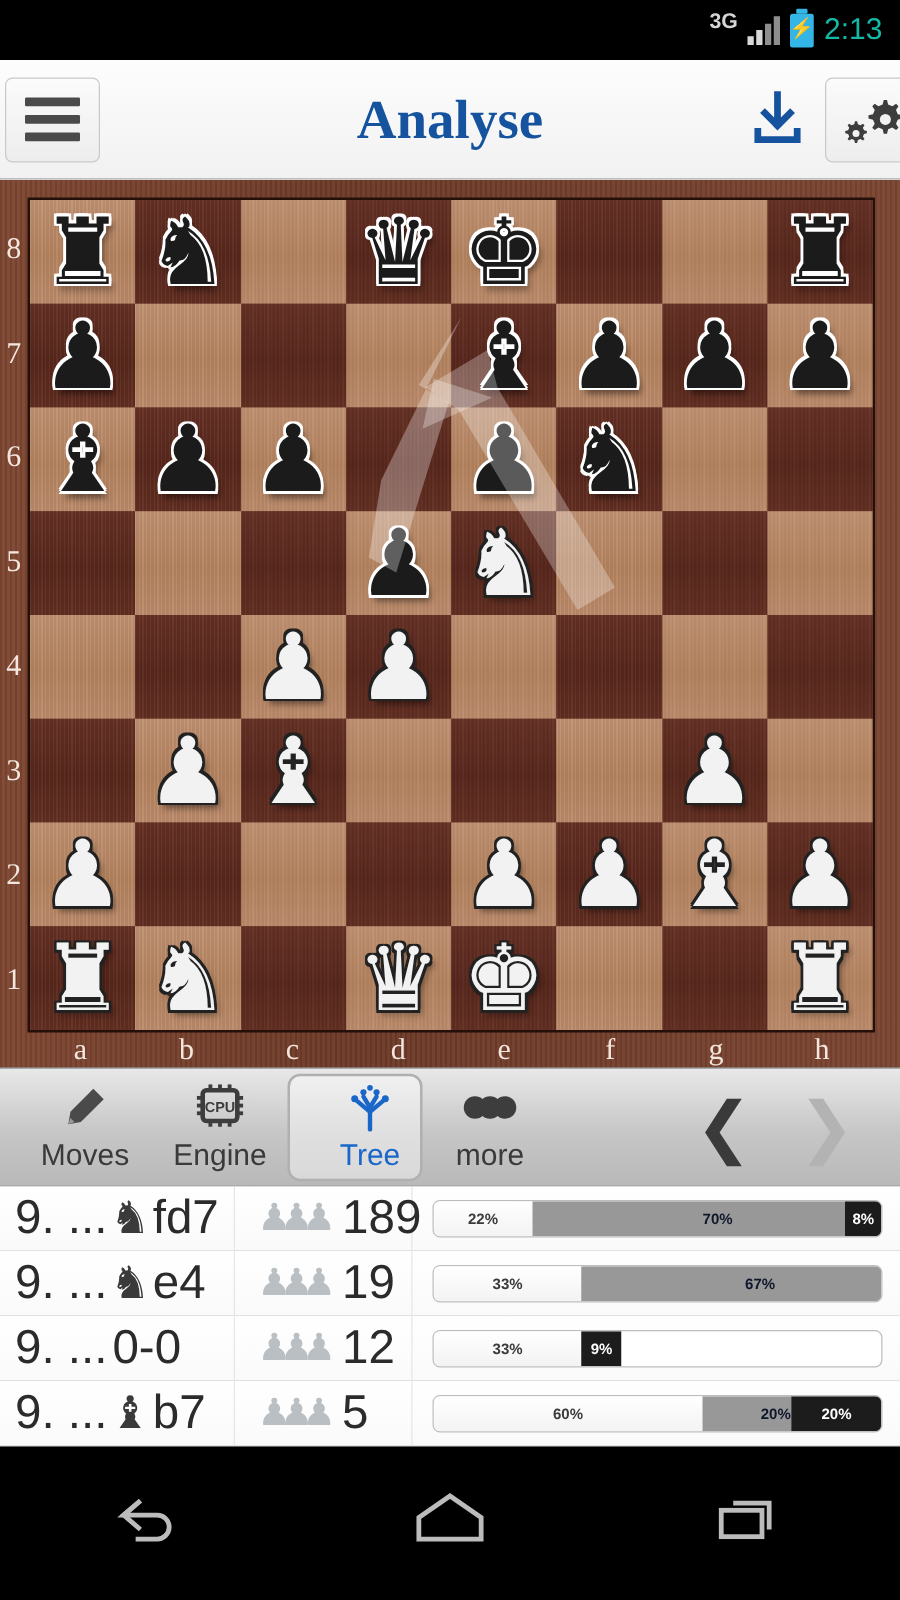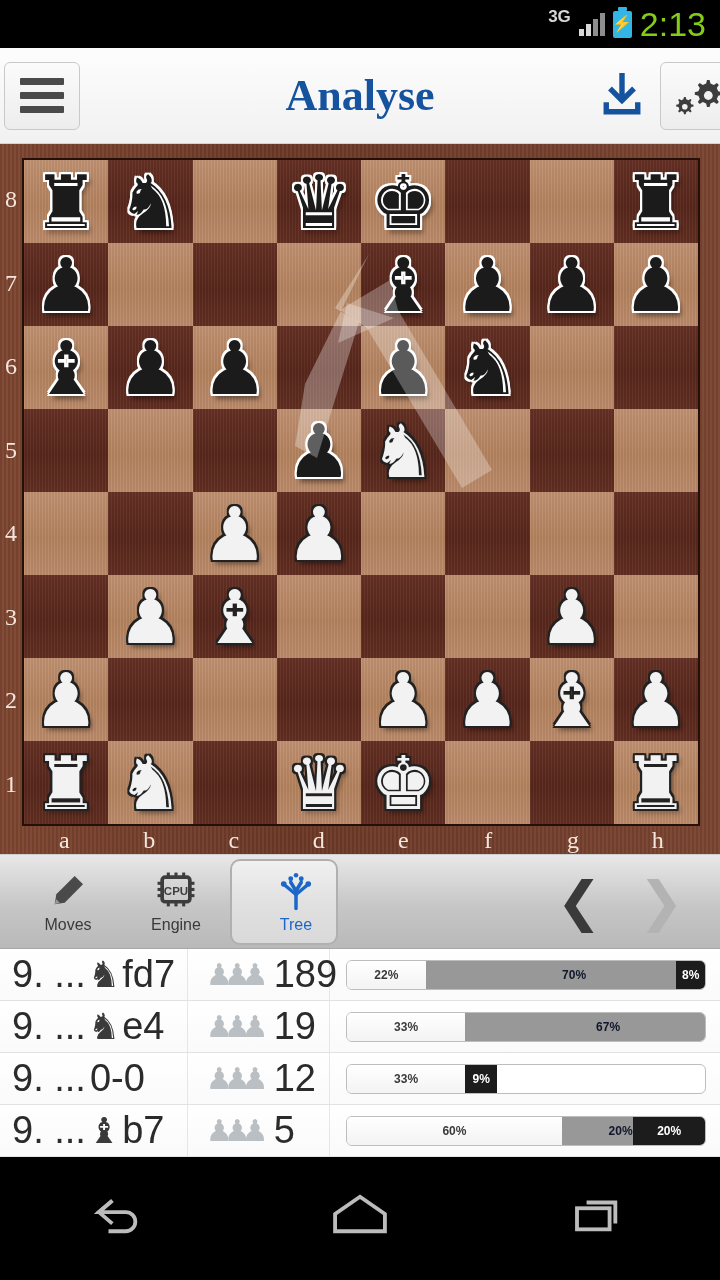--- a/index.html
+++ b/index.html
@@ -23,21 +23,21 @@
   .signal i:nth-child(1){ height:7px; background:#d8d8d8;}
   .signal i:nth-child(2){ height:12px; background:#d8d8d8;}
   .signal i:nth-child(3){ height:17px; background:#8e8e8e;}
   .signal i:nth-child(4){ height:23px; background:#8e8e8e;}
   .battery { position:relative; width:19px; height:27px; background:#33b5e5;
              border-radius:2px; }
   .battery:before { content:""; position:absolute; top:-4px; left:5px; width:9px;
                     height:4px; background:#33b5e5; border-radius:1px; }
   .battery .bolt { position:absolute; inset:0; display:flex; align-items:center;
                    justify-content:center; color:#f2f2f2; font-size:16px; line-height:1; }
-  .clock { color:#84cc16; font-size:34px; line-height:1; letter-spacing:0px; }
+  .clock { color:#14b8a6; font-size:24px; line-height:1; letter-spacing:0px; }
 
   
   .appbar {
     height:96px; background:linear-gradient(#fdfdfd,#f1f1f1);
     border-bottom:1px solid #d2d2d2;
     display:flex; align-items:center; position:relative;
   }
   .hdr-btn {
     width:76px; height:68px; border:1px solid #c9c9c9; border-radius:6px;
     background:linear-gradient(#fbfbfb,#ededed);
@@ -104,21 +104,21 @@
     height:95px; background:linear-gradient(#e8e8e8,#c6c6c6 55%,#b9b9b9);
     border-top:1px solid #cfcfcf; border-bottom:1px solid #a8a8a8;
     display:flex; align-items:center; position:relative;
   }
   .tool {
     width:108px; height:86px; display:flex; flex-direction:column;
     align-items:center; justify-content:center; gap:4px; border-radius:10px;
   }
   .tool.active { background:rgba(255,255,255,.45); border:2px solid #b0b0b0;padding-left:24px; }
   .tool .t-ico { height:42px; display:flex; align-items:center; justify-content:center; }
-  .tool .t-lab { font-size:16px; color:#3a3a3a;text-align:right; }
+  .tool .t-lab { font-size:24px; color:#3a3a3a;text-align:right; }
   .tool.active .t-lab { color:#1b66c9; }
   .nav-chev { width:82px; height:86px; display:flex; align-items:center; justify-content:center;
               font-size:54px; font-family:"Liberation Sans", sans-serif; }
   .nav-chev.on { color:#3a3a3a; }
   .nav-chev.off { color:#b3b3b3; }
 
   
   .movelist { background:#fff; }
   .row {
     height:52px; display:flex; align-items:center;
@@ -405,20 +405,30 @@
               <circle cx="5" cy="8" r="1.6"></circle>
               <circle cx="19" cy="8" r="1.6"></circle>
               <circle cx="9" cy="5" r="1.4"></circle>
               <circle cx="15" cy="5" r="1.4"></circle>
               <circle cx="12" cy="3" r="1.3"></circle>
             </g>
         </svg>
       </span>
       <span class="t-lab">Tree</span>
     </div>
+    <div class="tool">
+      <span class="t-ico">
+        <svg width="50" height="24" viewBox="0 0 50 24">
+            <circle cx="13" cy="12" r="9" fill="#3d3d3d"></circle>
+            <circle cx="25" cy="12" r="9" fill="#3d3d3d"></circle>
+            <circle cx="37" cy="12" r="9" fill="#3d3d3d"></circle>
+          </svg>
+      </span>
+      <span class="t-lab">more</span>
+    </div>
     <div class="spacer"></div>
     <div class="nav-chev on">❮</div>
     <div class="nav-chev off" style="margin-right:18px;">❯</div>
   </div>
 
   <div class="movelist">
       <div class="row">
         <div class="col-move">
           <span>9. ...</span>
           <span class="pc"> ♞</span>

